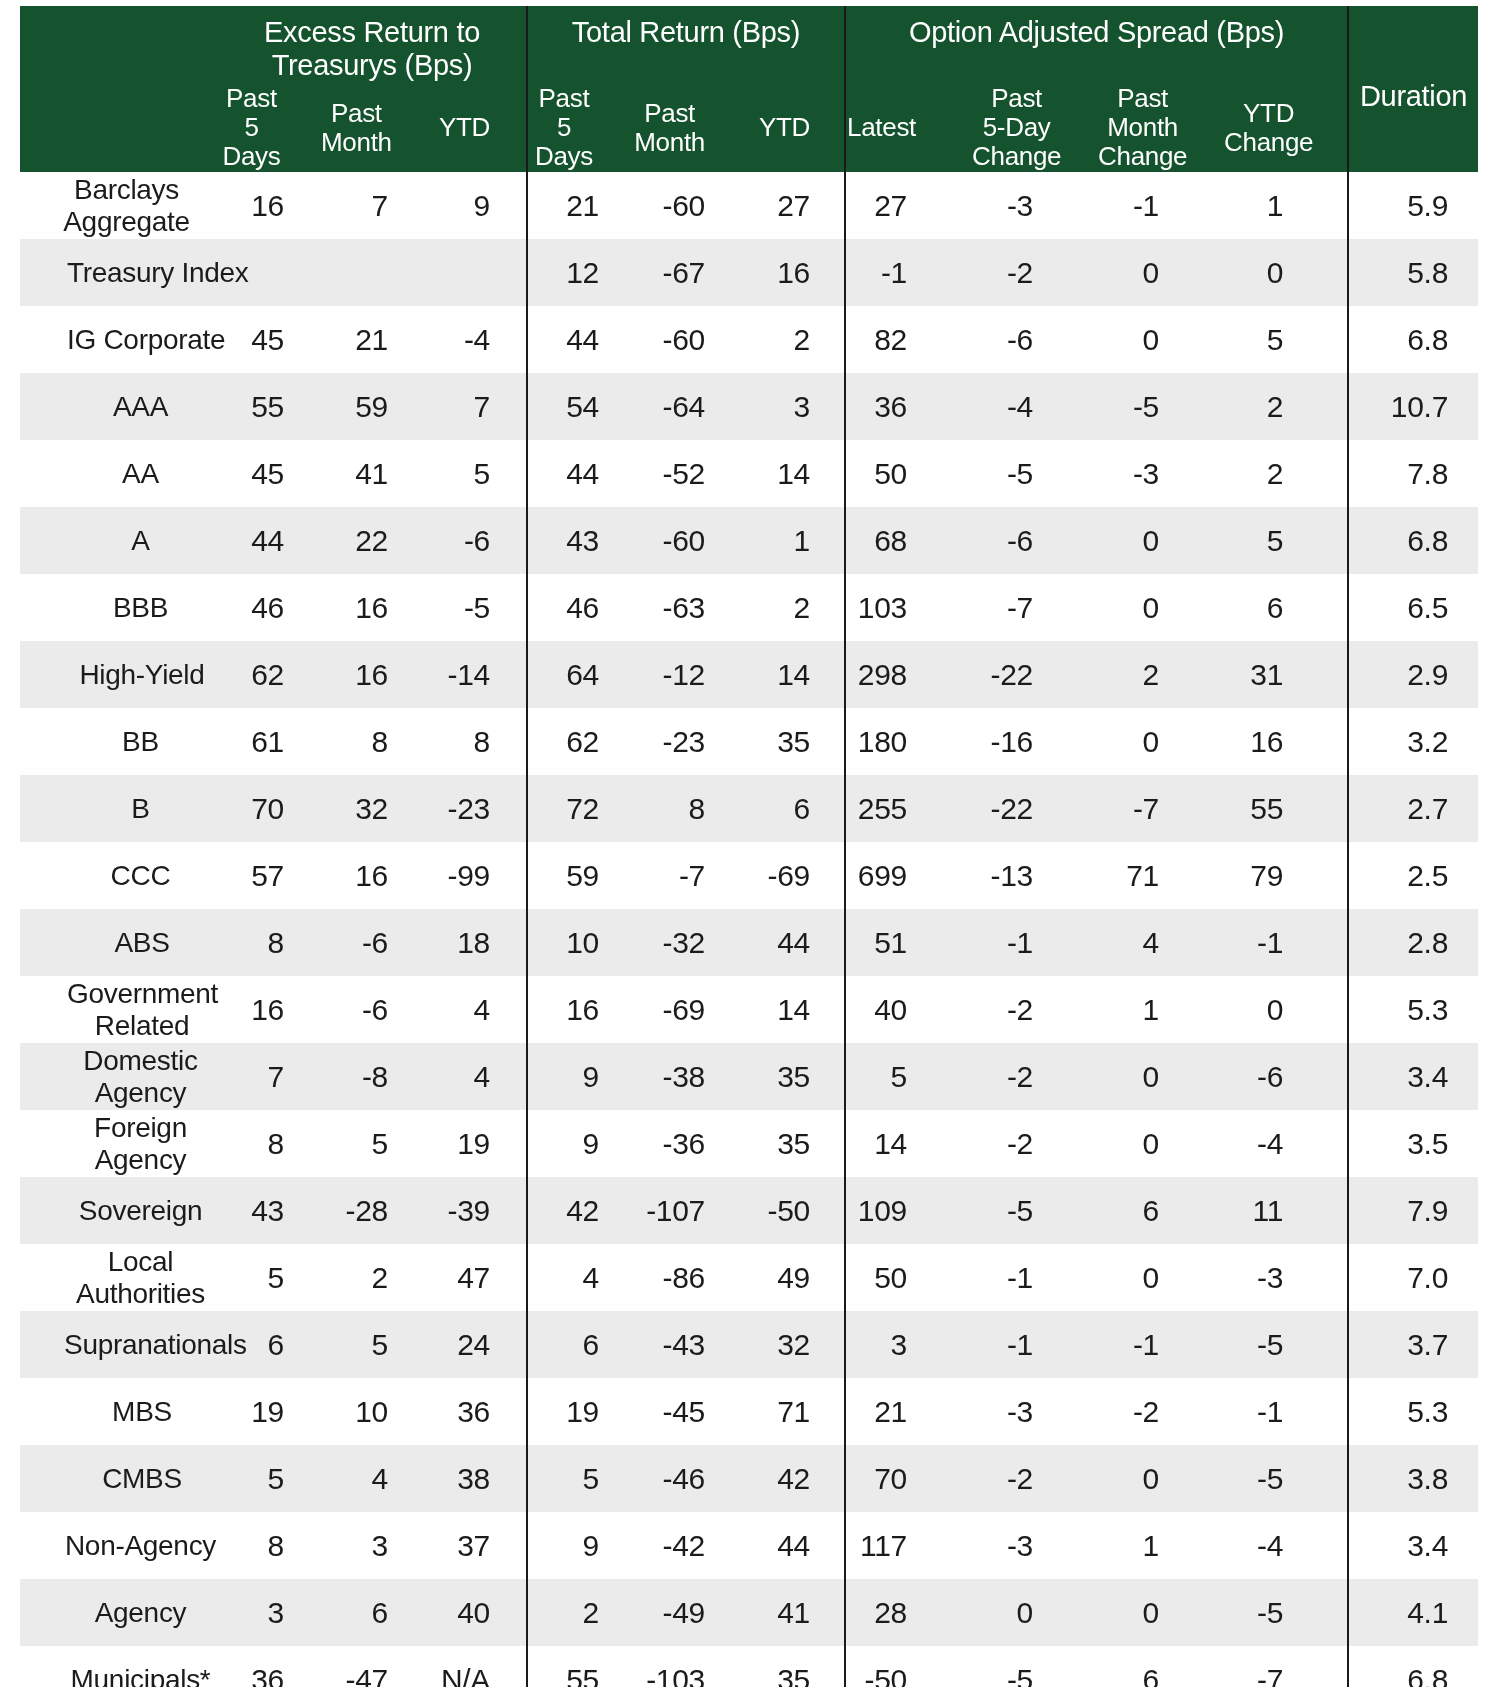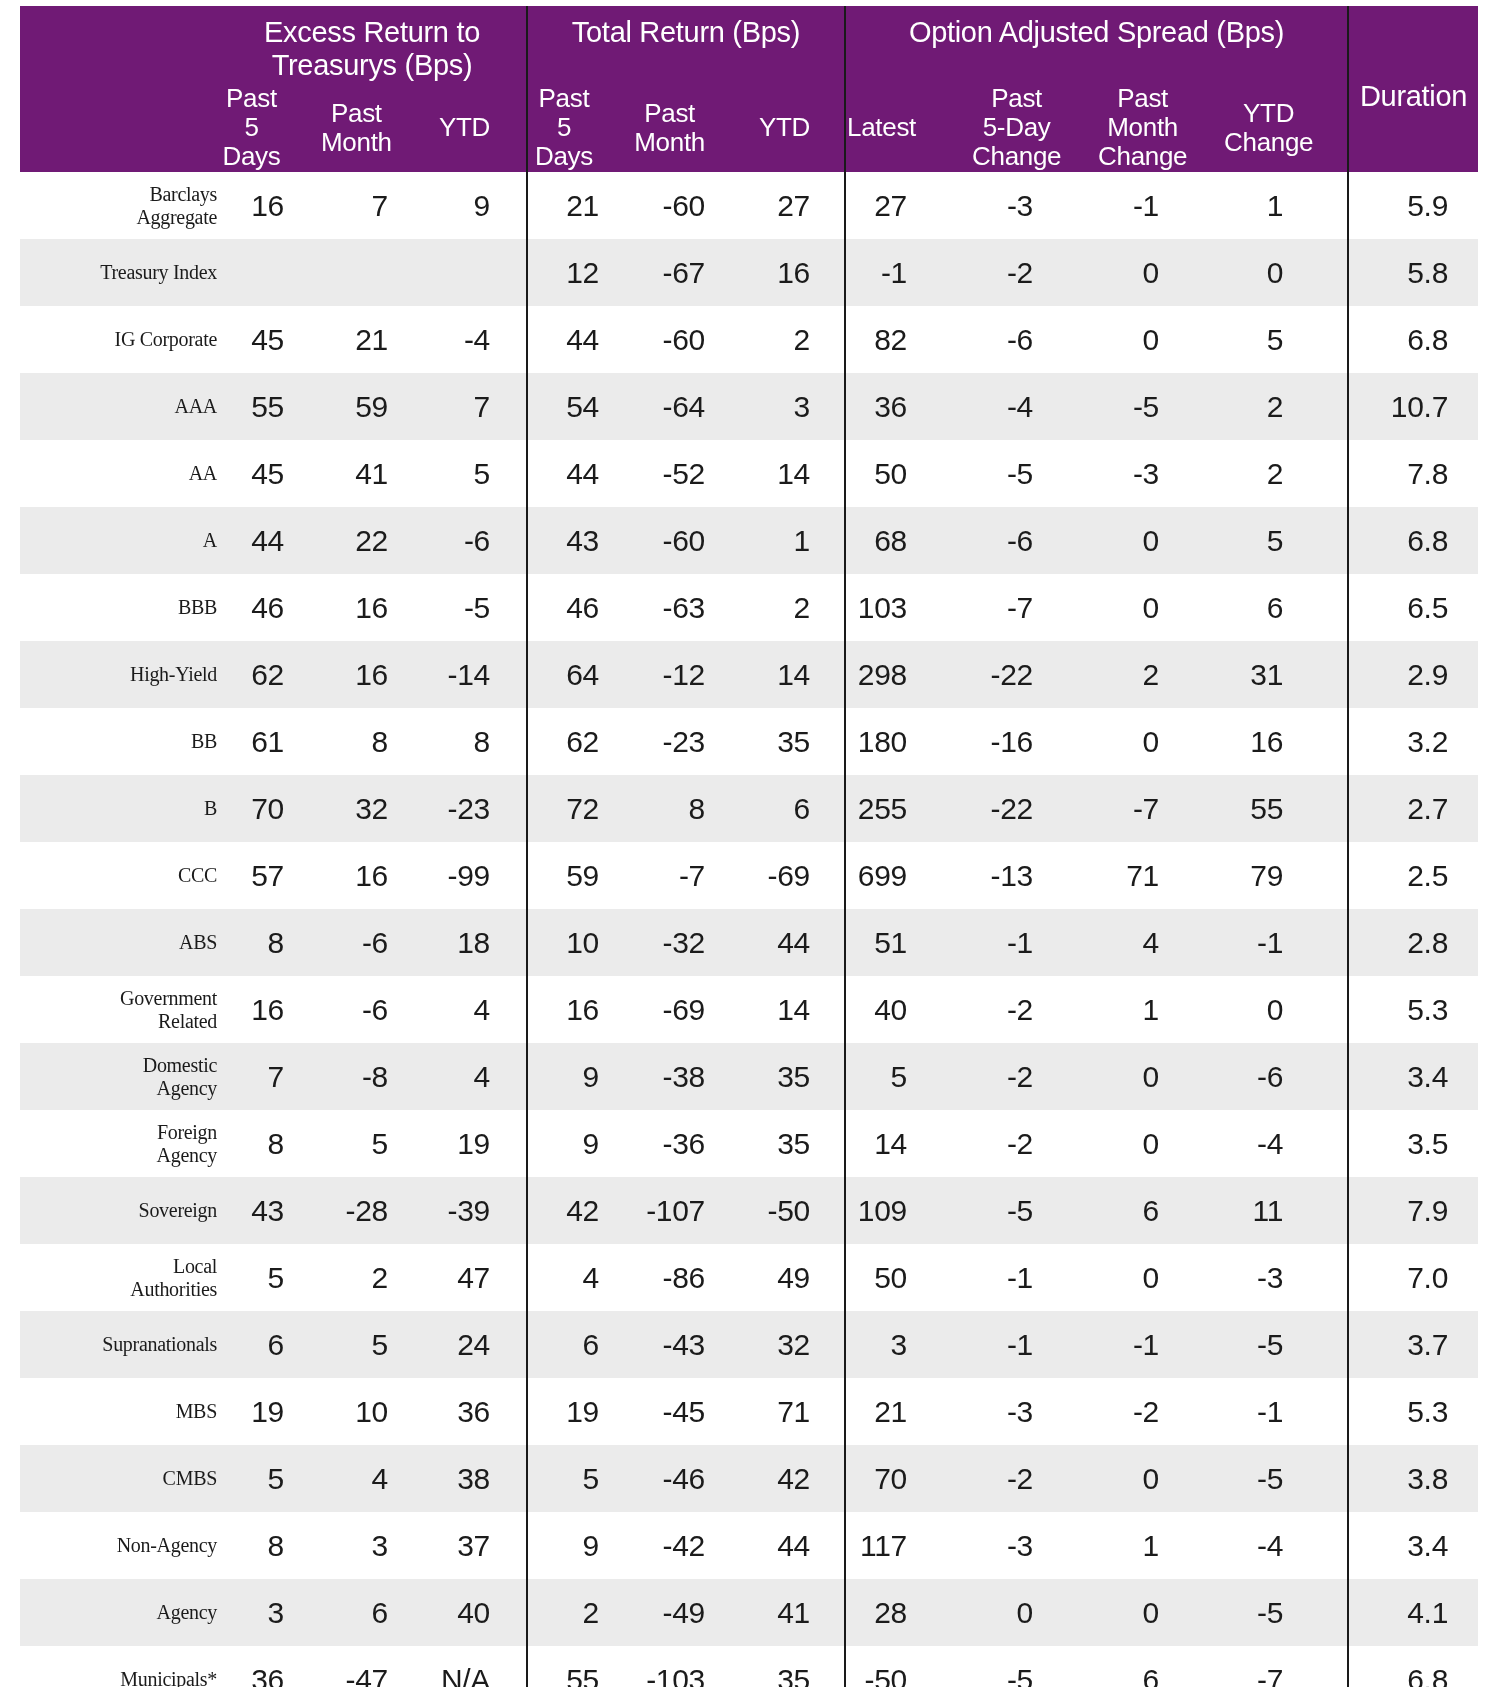--- a/index.html
+++ b/index.html
@@ -12,43 +12,43 @@
   }
   .table-wrap { margin: 6px 7px 0 20px; width: 1458px; }
   table {
     width: 1458px;
     border-collapse: collapse;
     table-layout: fixed;
     letter-spacing: -0.3px;
     border-bottom: 3px solid #3f90d1;
   }
   thead th {
-    background: #701a75;
+    background: #14532d;
     color: #ffffff;
     font-weight: normal;
     vertical-align: middle;
   }
   th.corner { }
   tr.grp-row th { height: 48px; }
   tr.sub-row th { height: 84px; }
   th.grp { font-size: 29px; text-align: center; padding-top: 10px; vertical-align: top; }
   th.dur { font-size: 29px; text-align: center; padding-top: 16px; }
   th.sub { font-size: 26px; line-height: 1.12; margin-top: 8px; }
   th.sub .shl {
     display: inline-block;
     text-align: center;
     white-space: pre-line;
   }
   tbody td { height: 65px; vertical-align: middle; }
   tbody tr:nth-child(even) td { background: #ebebeb; }
-  td.lbl { font-size: 20px; line-height: 1.15; text-align: right; font-family: Liberation Serif, serif; }
+  td.lbl { font-size: 28px; line-height: 1.15; text-align: center; }
   td.lbl div { white-space: nowrap; }
   td.ind0 { padding-left: 16px; }
   td.ind1 { padding-left: 47px; }
-  td.ind2 { padding-left: 56px; }
+  td.ind2 { padding-left: 44px; }
   td.num { font-size: 30px; text-align: right; white-space: nowrap; }
   .g1, th.sub.g1 { padding-right: 36px; text-align: right; }
   .g2, th.sub.g2 { padding-right: 34px; text-align: right; }
   .g3, th.sub.g3 { padding-right: 64px; text-align: right; }
   .g4, th.sub.g4 { padding-right: 30px; text-align: right; }
   .div-l { border-left: 2px solid #1a1a1a; }
 </style>
 </head>
 <body>
 

